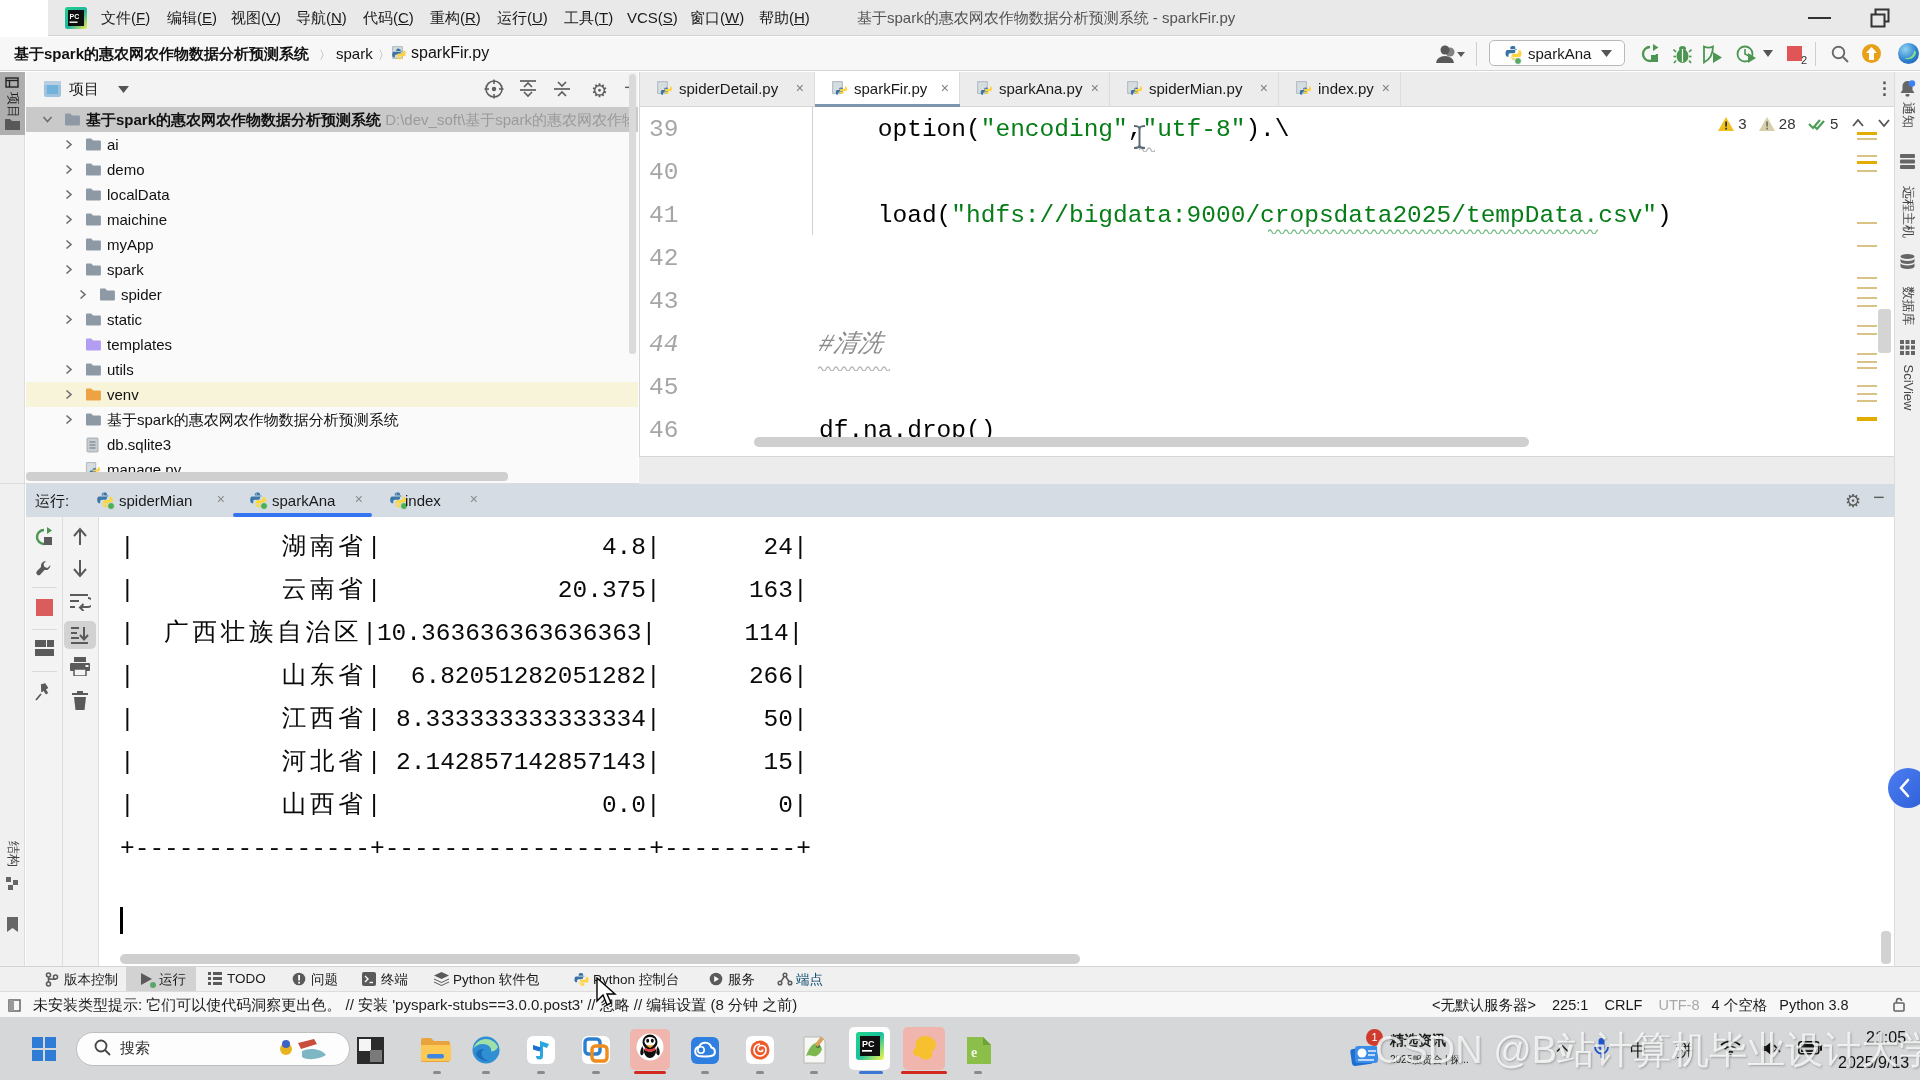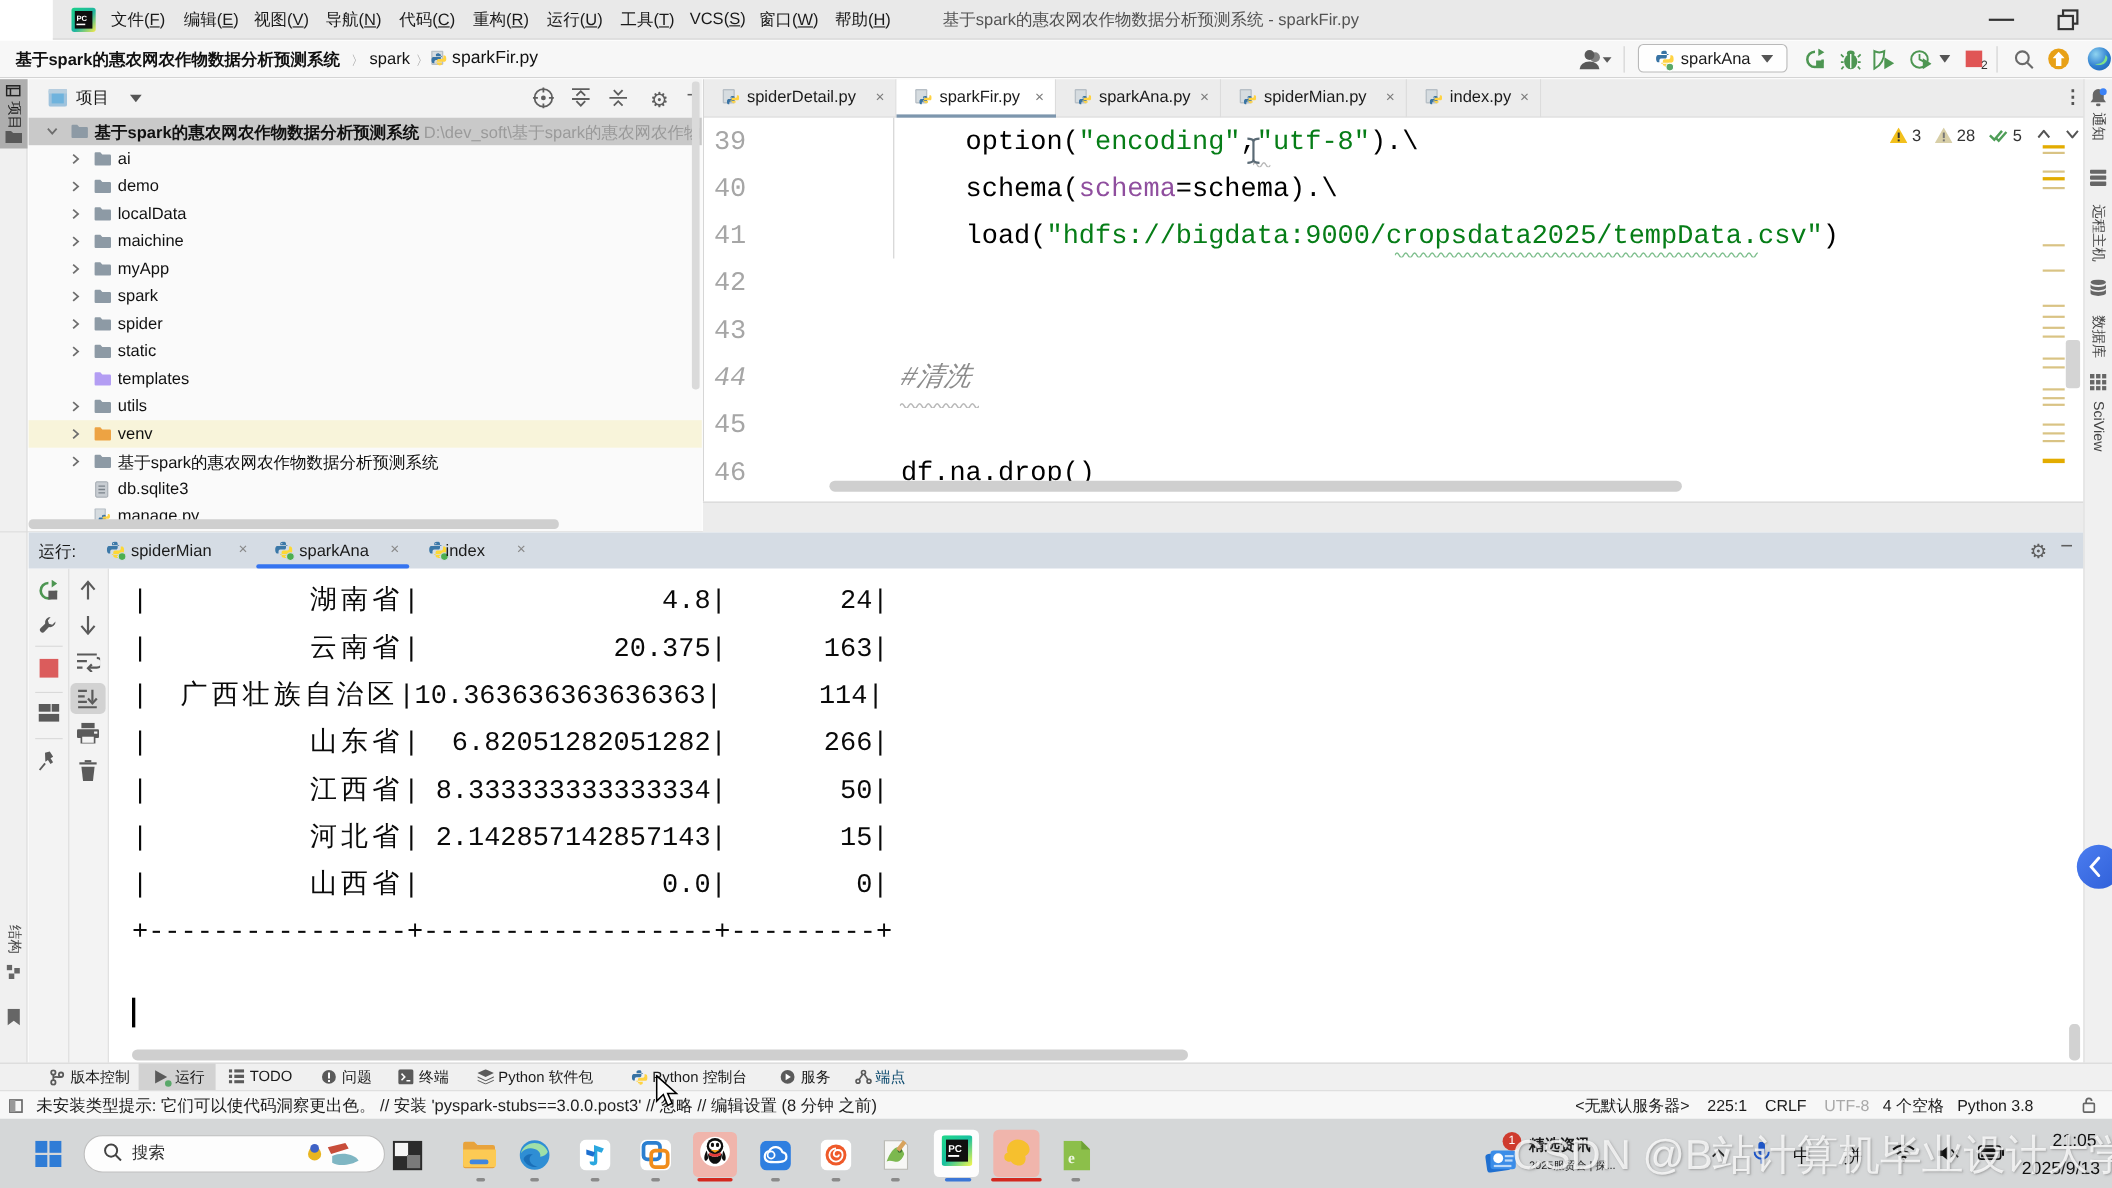--- a/index.html
+++ b/index.html
@@ -337,21 +337,21 @@
             <path d="M3.5 1.5 L8 5.5 L3.5 9.5" stroke="#6e6e6e" stroke-width="1.6" fill="none"></path>
           </svg>
         </div>
         <div style="position:absolute;left:59px;top:5px;">
           <svg width="17" height="15" viewBox="0 0 17 15">
             <path d="M1 2.5 a1 1 0 0 1 1-1 h4.2 l1.8 2 h6.9 a1 1 0 0 1 1 1 v8 a1 1 0 0 1 -1 1 H2 a1 1 0 0 1 -1 -1 z" fill="#8d9aa5"></path>
           </svg>
         </div>
         <div style="position:absolute;left:81px;top:4px;white-space:nowrap;">spark</div>
       </div>
-      <div style="position:absolute;left:0;top:175px;width:498px;height:25px;">
+      <div style="position:absolute;left:14px;top:175px;width:498px;height:25px;">
         <div style="position:absolute;left:37px;top:7px;">
           <svg width="11" height="11" viewBox="0 0 11 11">
             <path d="M3.5 1.5 L8 5.5 L3.5 9.5" stroke="#6e6e6e" stroke-width="1.6" fill="none"></path>
           </svg>
         </div>
         <div style="position:absolute;left:59px;top:5px;">
           <svg width="17" height="15" viewBox="0 0 17 15">
             <path d="M1 2.5 a1 1 0 0 1 1-1 h4.2 l1.8 2 h6.9 a1 1 0 0 1 1 1 v8 a1 1 0 0 1 -1 1 H2 a1 1 0 0 1 -1 -1 z" fill="#8d9aa5"></path>
           </svg>
         </div>
@@ -518,21 +518,20 @@
       <div class="mono" style="position:absolute;left:9px;top:1px;width:32px;font-size:24.5px;line-height:43px;color:#a6a6a6;">39</div>
       <div class="mono" style="position:absolute;left:9px;top:44px;width:32px;font-size:24.5px;line-height:43px;color:#a6a6a6;">40</div>
       <div class="mono" style="position:absolute;left:9px;top:87px;width:32px;font-size:24.5px;line-height:43px;color:#a6a6a6;">41</div>
       <div class="mono" style="position:absolute;left:9px;top:130px;width:32px;font-size:24.5px;line-height:43px;color:#a6a6a6;">42</div>
       <div class="mono" style="position:absolute;left:9px;top:173px;width:32px;font-size:24.5px;line-height:43px;color:#a6a6a6;">43</div>
       <div class="mono" style="position:absolute;left:9px;top:216px;width:32px;font-size:24.5px;line-height:43px;color:#a6a6a6;font-style:italic;">44</div>
       <div class="mono" style="position:absolute;left:9px;top:259px;width:32px;font-size:24.5px;line-height:43px;color:#a6a6a6;">45</div>
       <div class="mono" style="position:absolute;left:9px;top:302px;width:32px;font-size:24.5px;line-height:43px;color:#a6a6a6;">46</div>
       <div style="position:absolute;left:172px;top:0;width:1px;height:128px;background:#d0d0d0;"></div>
       <div class="mono" style="position:absolute;left:179px;top:1px;font-size:24.5px;line-height:43px;white-space:pre;color:#000;">    option(<span style="color:#067d17">"encoding"</span>,<span style="color:#067d17">"utf-8"</span>).\</div>
-      <div class="mono" style="position:absolute;left:179px;top:44px;font-size:24.5px;line-height:43px;white-space:pre;color:#000;">    schema(<span style="color:#8f4e9e">schema</span>=schema).\</div>
       <div class="mono" style="position:absolute;left:179px;top:87px;font-size:24.5px;line-height:43px;white-space:pre;color:#000;">    load(<span style="color:#067d17">"hdfs://bigdata:9000/<span id="sq1">cropsdata2025/tempData</span>.csv"</span>)</div>
       <div class="mono" style="position:absolute;left:179px;top:216px;font-size:24.5px;line-height:43px;white-space:pre;color:#000;"><span style="color:#8c8c8c;font-style:italic;display:inline-block;transform:skewX(-9deg);" id="sq2">#清洗</span></div>
       <div class="mono" style="position:absolute;left:179px;top:302px;font-size:24.5px;line-height:43px;white-space:pre;color:#000;">df.na.drop()</div>
       <div style="position:absolute;left:114px;top:330px;width:775px;height:10px;background:#cfcfcf;border-radius:5px;"></div>
       <div style="position:absolute;left:1078px;top:8px;width:200px;height:22px;font-size:15px;color:#333;white-space:nowrap;"><svg width="16" height="14" viewBox="0 0 16 14" style="display:inline-block;vertical-align:-2px;">
           <path d="M8 0 L16 14 H0 z" fill="#f2c01c"></path>
           <rect x="7.2" y="4.5" width="1.8" height="5" fill="#333"></rect>
           <rect x="7.2" y="10.7" width="1.8" height="1.8" fill="#333"></rect>
         </svg> 3 <svg width="16" height="14" viewBox="0 0 16 14" style="display:inline-block;vertical-align:-2px;margin-left:8px;">
           <path d="M8 0 L16 14 H0 z" fill="#d8cfa8"></path>

